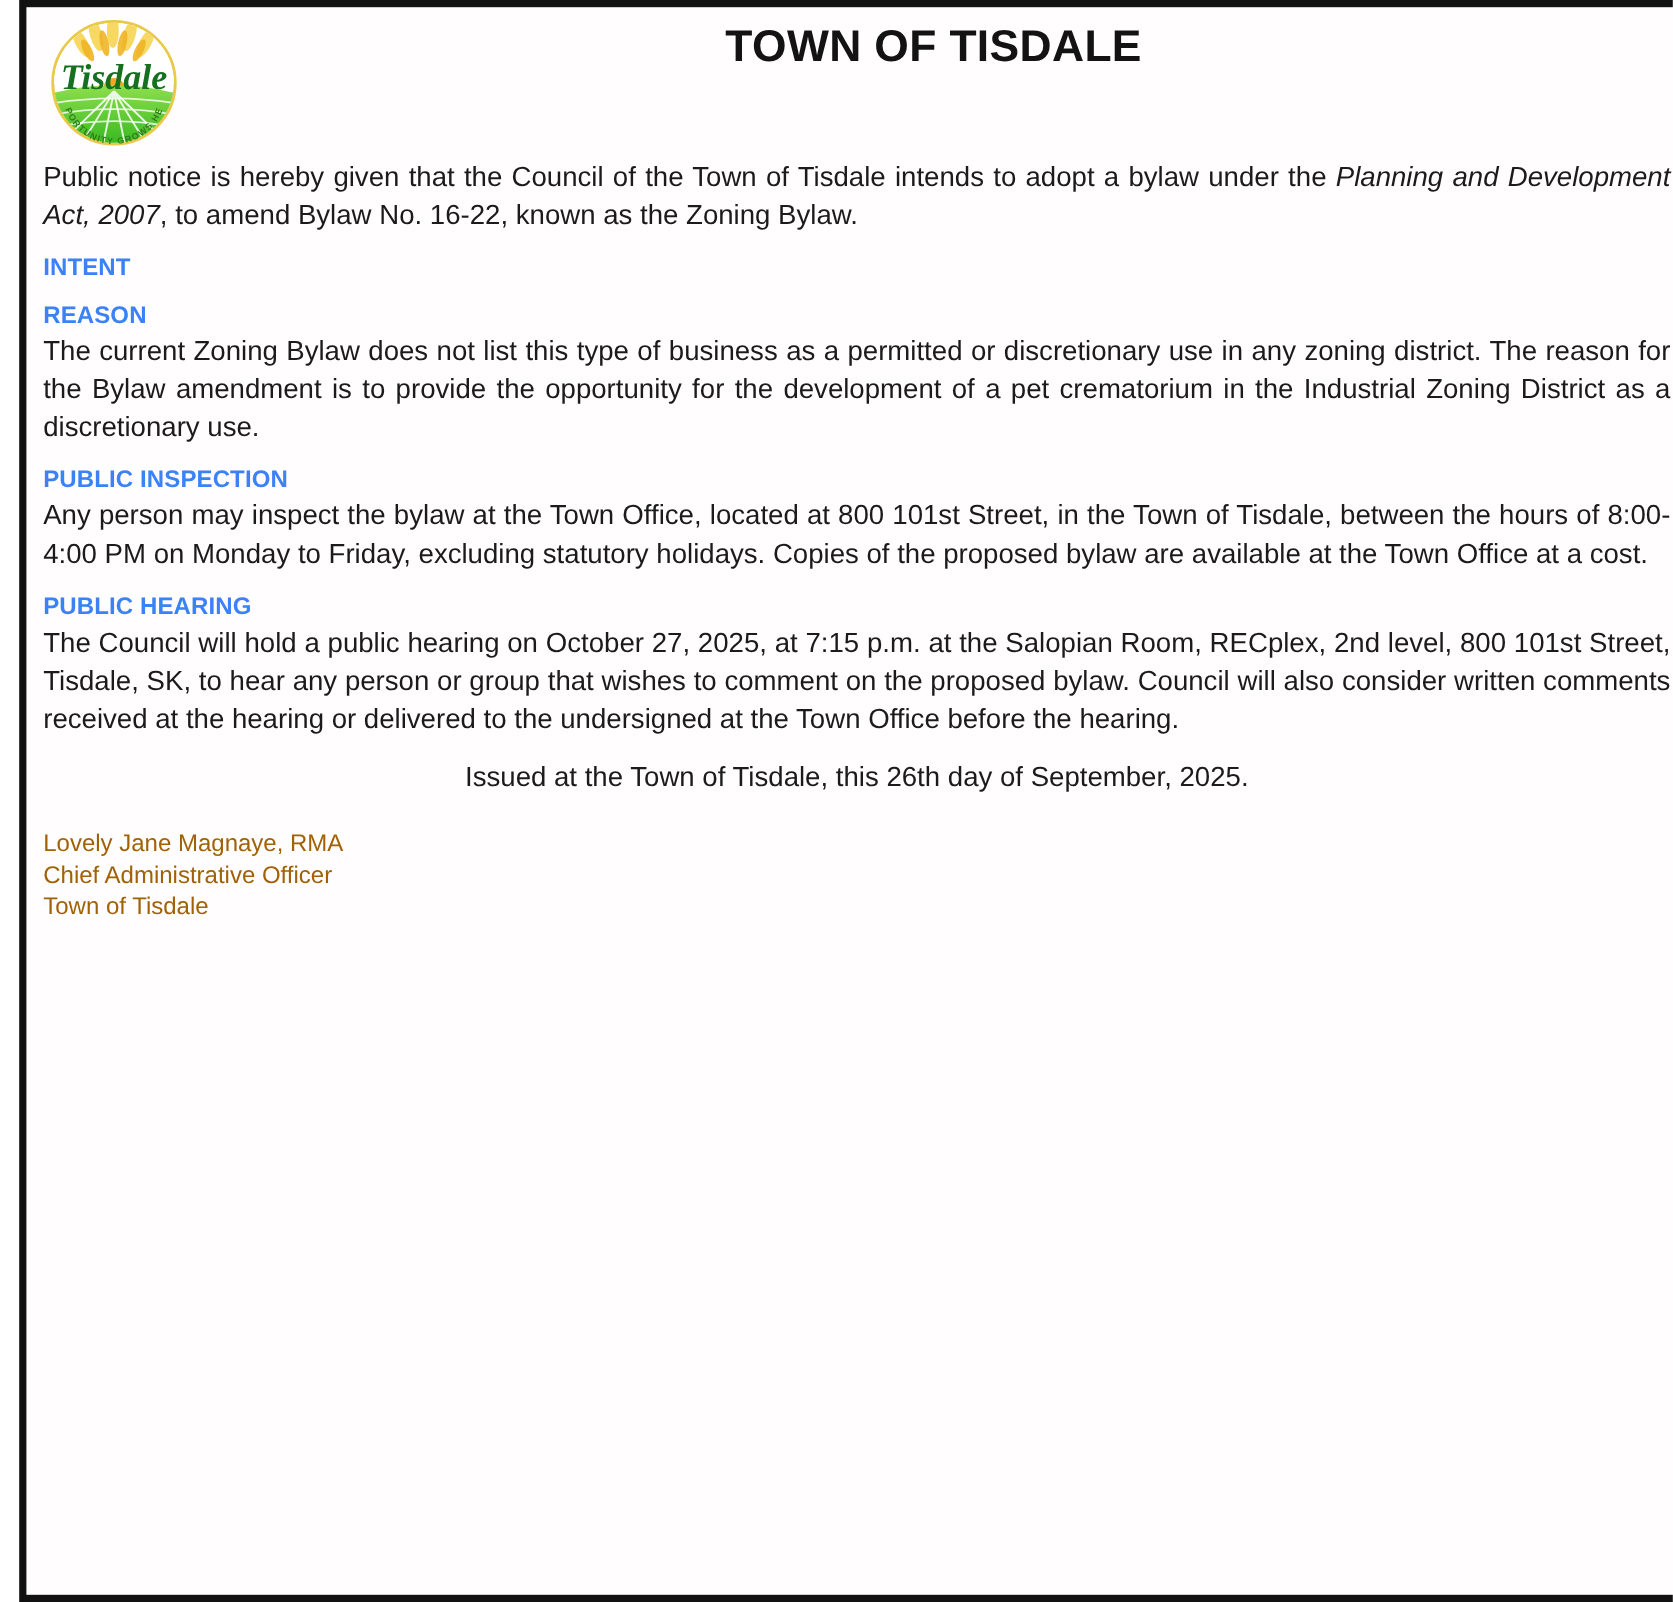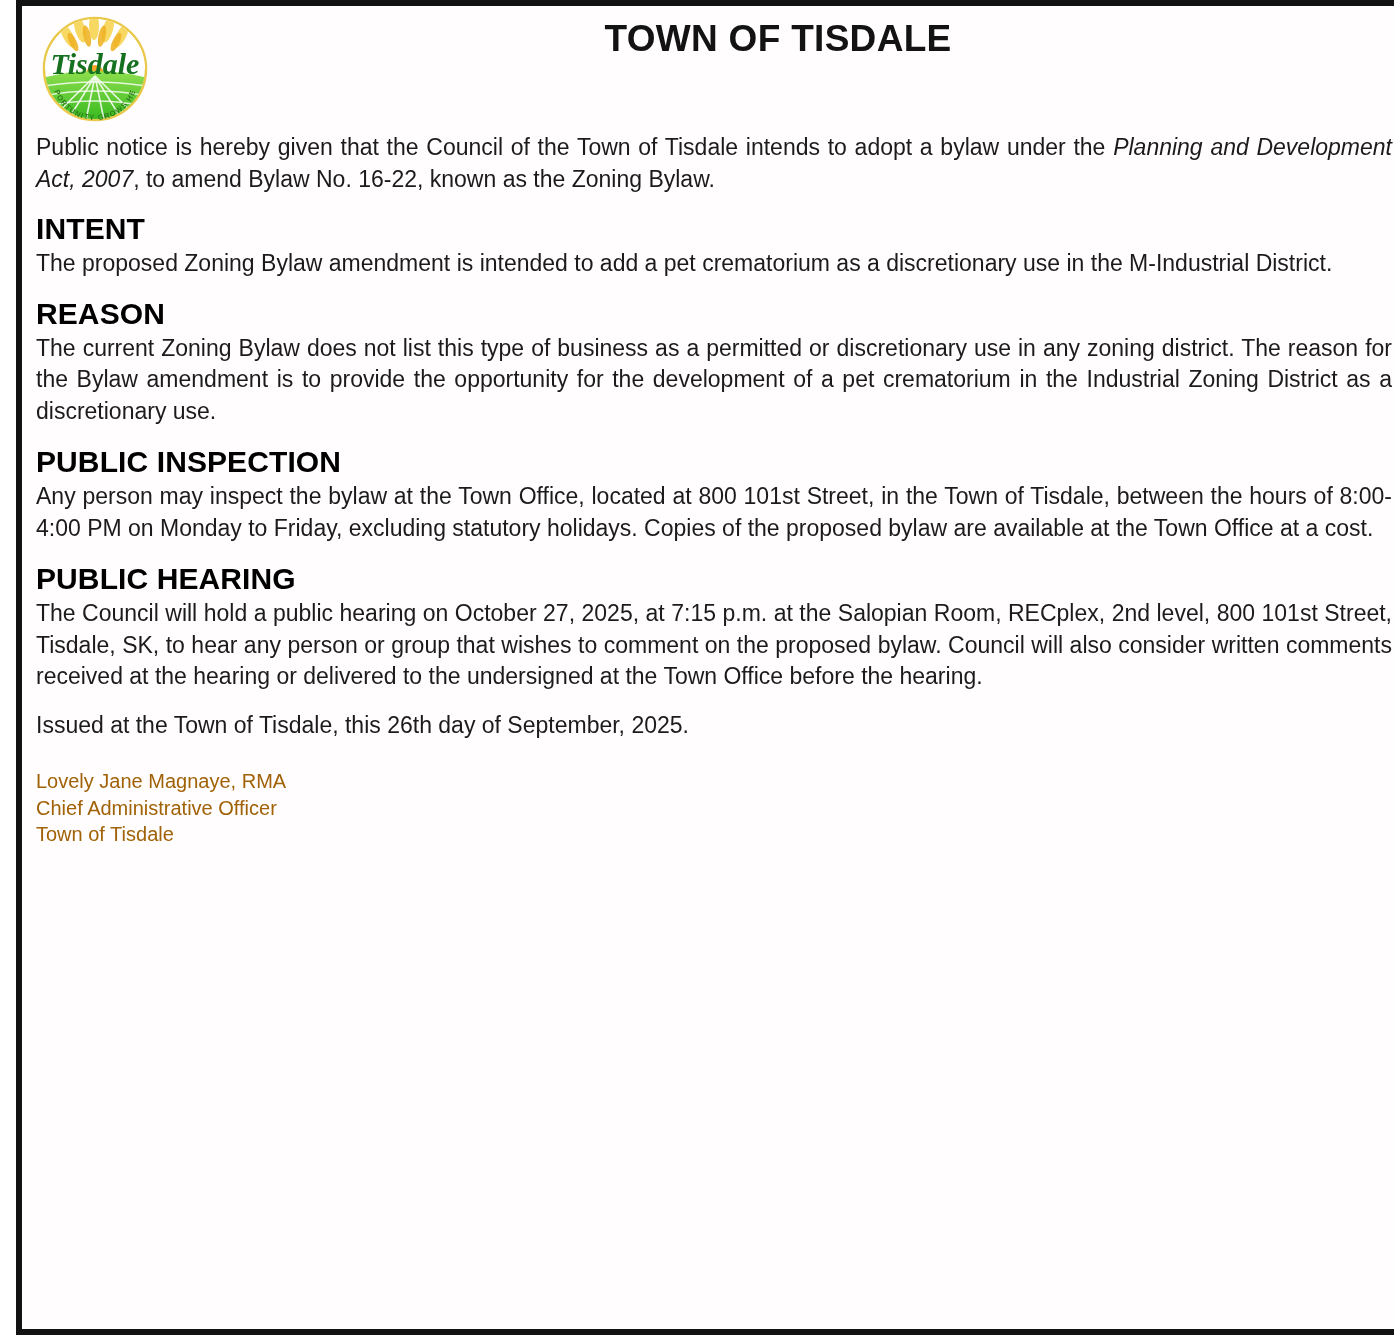--- a/index.html
+++ b/index.html
@@ -66,26 +66,26 @@
     font-family: "Liberation Sans Narrow", "Liberation Sans", sans-serif;
     font-size: 23px;
     line-height: 1.385;
     color: #1b1b1b;
     text-align: justify;
     text-justify: inter-word;
     margin: 0 0 16px 0;
     font-stretch: condensed;
     transform-origin: left top;
   }
-  .para.last { text-align: left; }
+  .para.last { text-align: center; }
   .heading {
     font-family: "Liberation Sans", sans-serif;
     font-weight: bold;
-    font-size: 30px;
-    color: #000000;
+    font-size: 20px;
+    color: #3b82f6;
     margin: 0 0 2px 0;
     letter-spacing: 0.1px;
   }
   .sect { margin-bottom: 17px; }
   .sect .para { margin-bottom: 0; }
   em.act {
     font-style: italic;
   }
   .signoff {
     font-family: "Liberation Sans Narrow", "Liberation Sans", sans-serif;
@@ -163,21 +163,20 @@
         <div class="title-line">TOWN OF TISDALE</div>
       </div>
     </div>
 
     <div class="body-col">
 
       <p class="para"><span>Public notice is hereby given that the Council of the Town of Tisdale intends to adopt a bylaw under the </span><em class="act">Planning and Development Act, 2007</em><span>, to amend Bylaw No. 16-22, known as the Zoning Bylaw.</span></p>
 
       <div class="sect">
         <div class="heading">INTENT</div>
-        <p class="para">The proposed Zoning Bylaw amendment is intended to add a pet crematorium as a discretionary use in the M-Industrial District.</p>
       </div>
 
       <div class="sect">
         <div class="heading">REASON</div>
         <p class="para">The current Zoning Bylaw does not list this type of business as a permitted or discretionary use in any zoning district. The reason for the Bylaw amendment is to provide the opportunity for the development of a pet crematorium in the Industrial Zoning District as a discretionary use.</p>
       </div>
 
       <div class="sect">
         <div class="heading">PUBLIC INSPECTION</div>
         <p class="para">Any person may inspect the bylaw at the Town Office, located at 800 101st Street, in the Town of Tisdale, between the hours of 8:00-4:00 PM on Monday to Friday, excluding statutory holidays. Copies of the proposed bylaw are available at the Town Office at a cost.</p>

